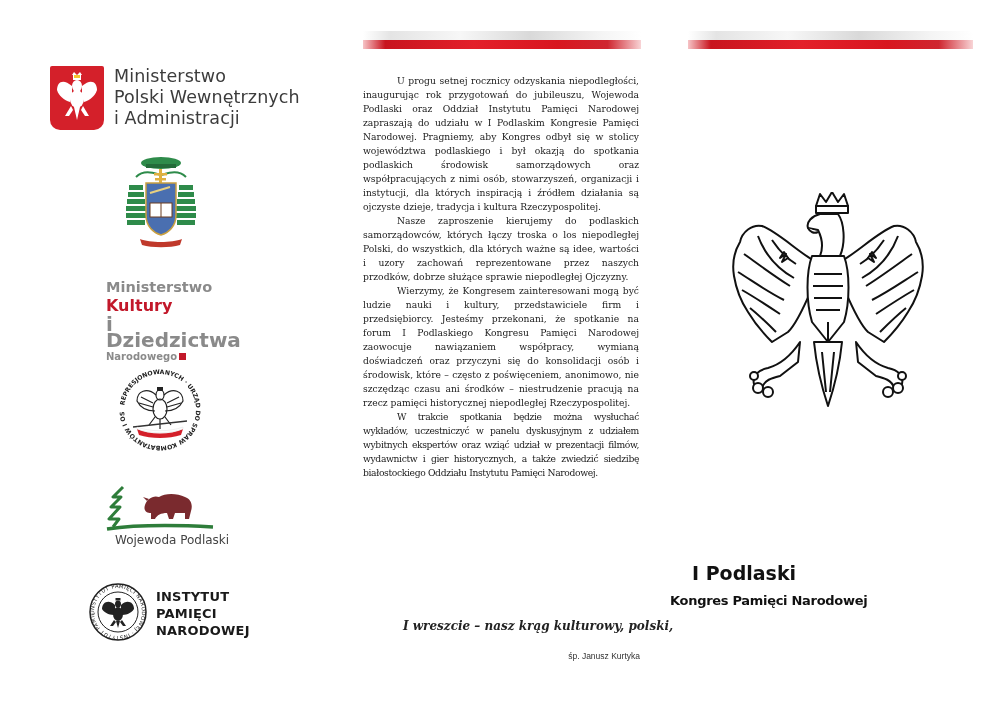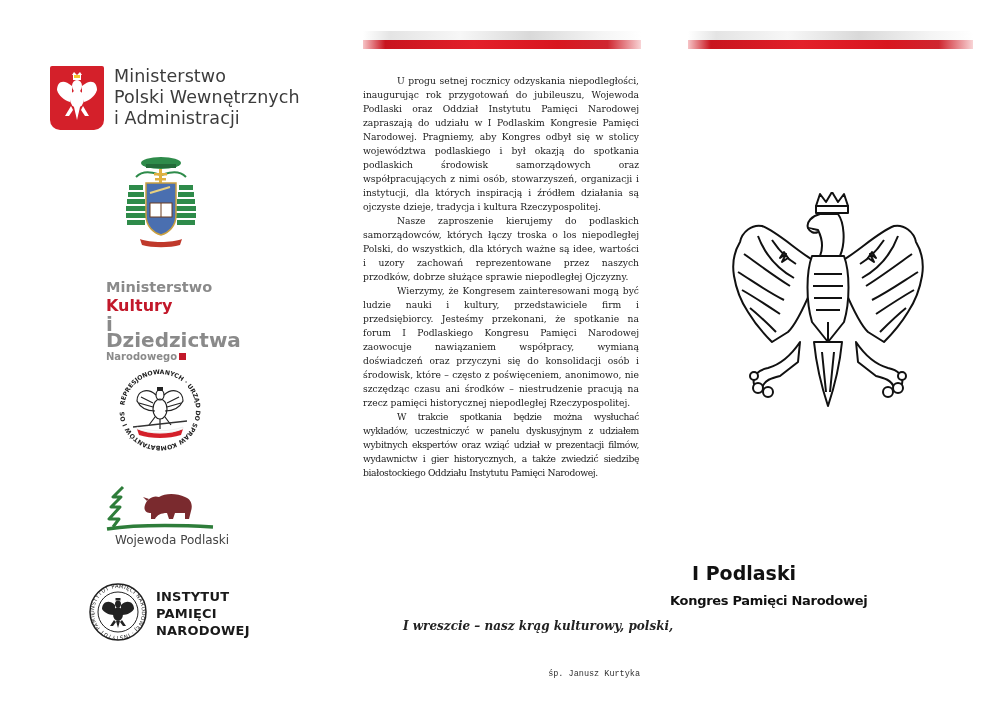--- a/index.html
+++ b/index.html
@@ -63,22 +63,22 @@
   .body-text p.p1 { margin-bottom: 0; }
 
   .quote {
     position: absolute; left: 38px; top: 619px; width: 230px;
     font-family: "DejaVu Serif", serif; font-style: italic; font-weight: bold;
     font-size: 12px; line-height: 14px; color: #222; text-align: center;
   }
   .quote .line { white-space: nowrap; }
   .quote .line1 { padding-left: 20px; }
   .author {
-    position: absolute; left: 200px; top: 669px; width: 95px; text-align: right;
-    font-family: Liberation Mono, monospace; font-size: 8.5px; color: #333; white-space: nowrap;
+    position: absolute; left: 200px; top: 651px; width: 95px; text-align: right;
+    font-family: Liberation Sans, sans-serif; font-size: 8.5px; color: #333; white-space: nowrap;
   }
 
   
   .eagle { position: absolute; left: 58px; top: 192px; width: 200px; height: 222px; }
   .cover-title {
     position: absolute; left: 0; top: 560px; width: 330px; text-align: left;
     font-family: "DejaVu Sans", sans-serif; font-weight: bold; color: #111;
   }
   .cover-title .t1 { font-size: 19px; line-height: 26px; padding-left: 22px; }
   .cover-title .t2 { font-size: 13px; line-height: 30px; letter-spacing: -0.3px; }

